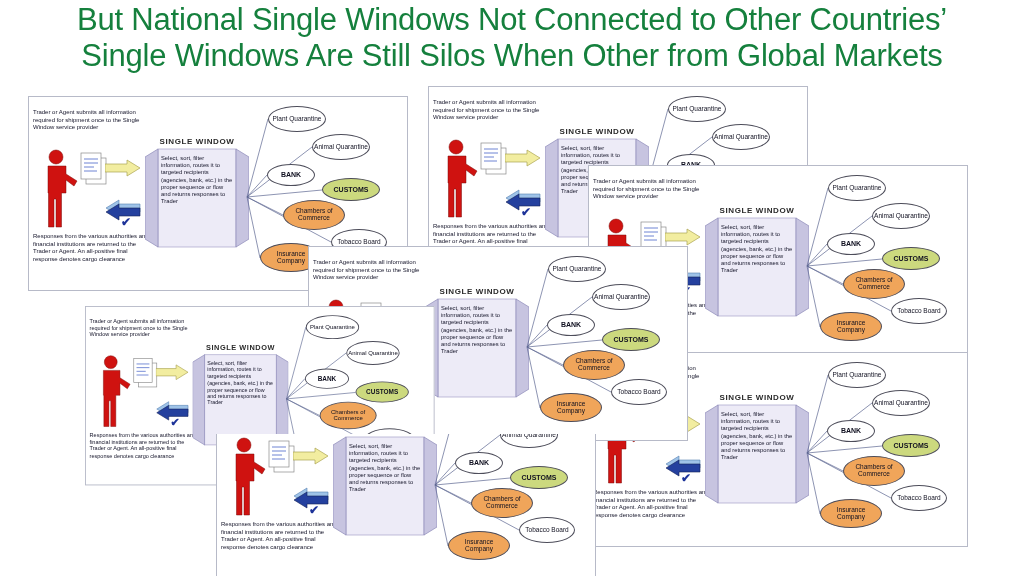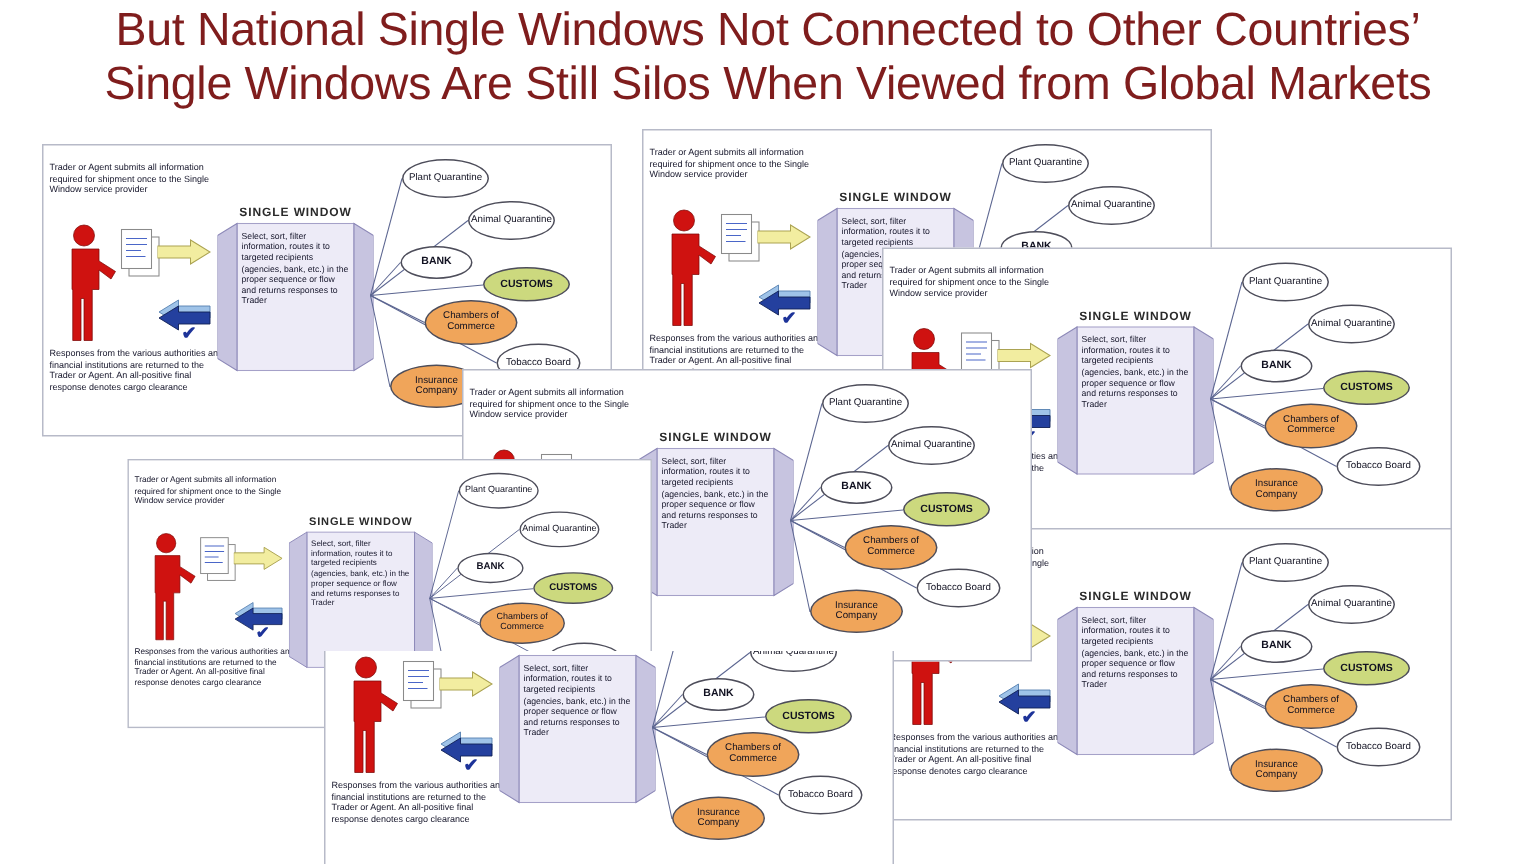--- a/index.html
+++ b/index.html
@@ -2,21 +2,21 @@
 <html><head>
 <meta charset="utf-8">
 <style>
   html,body{margin:0;padding:0;}
   body{
     width:1024px;height:576px;position:relative;overflow:hidden;
     background:#ffffff;font-family:"Liberation Sans", sans-serif;
   }
   .title{
     position:absolute;left:6px;right:6px;top:2px;text-align:center;
-    color:#7f1d1d;font-size:31px;line-height:1.16;letter-spacing:-0.2px;
+    color:#15803d;font-size:31px;line-height:1.16;letter-spacing:-0.2px;
   }
   
   .dgm{position:absolute;width:380px;height:195px;}
   .dgm-scale92{transform:scale(0.92);transform-origin:0 0;}
   .dgm-cropped{height:142px;overflow:hidden;}
   .dgm-cropped .dgm-box{top:-50px;}
   .dgm-box{
     position:absolute;left:0;top:0;width:380px;height:195px;background:#ffffff;
     border:1px solid #b7bac8;box-sizing:border-box;
   }
@@ -44,21 +44,21 @@
   .n-chambers{left:254px;top:103px;width:62px;height:30px;background:#f0a55a;}
   .n-tobacco{left:302px;top:132px;width:56px;height:26px;}
   .n-insurance{left:231px;top:146px;width:62px;height:29px;background:#f0a55a;}
   .black-bar{position:absolute;left:270px;top:566px;width:160px;height:10px;background:#121212;}
 </style>
 </head>
 <body>
 
 <div class="title">
   <div>But National Single Windows Not Connected to Other Countries’</div>
-  <div>Single Windows Are Still Silos When Viewed from Global Markets</div>
+  <div>Single Windows Are Still Silos When Other from Global Markets</div>
 </div>
 
 <div class="dgm" style="left:428px;top:86px;z-index:1;">
   <div class="dgm-box">
     <div class="t-text">Trader or Agent submits all information required for shipment once to the Single Window service provider</div>
 
     <svg class="person-svg" width="40" height="80" viewBox="0 0 40 80">
       <circle cx="15" cy="8" r="7" fill="#cf1210" stroke="#7d0a08" stroke-width="0.5"></circle>
       <path d="M7 17 H25 V25 L36 32 L33 37 L25 31 V44 H20.5 V78 H15 V50 H13 V78 H7.5 V44 H7 Z" fill="#cf1210" stroke="#7d0a08" stroke-width="0.5"></path>
     </svg>

